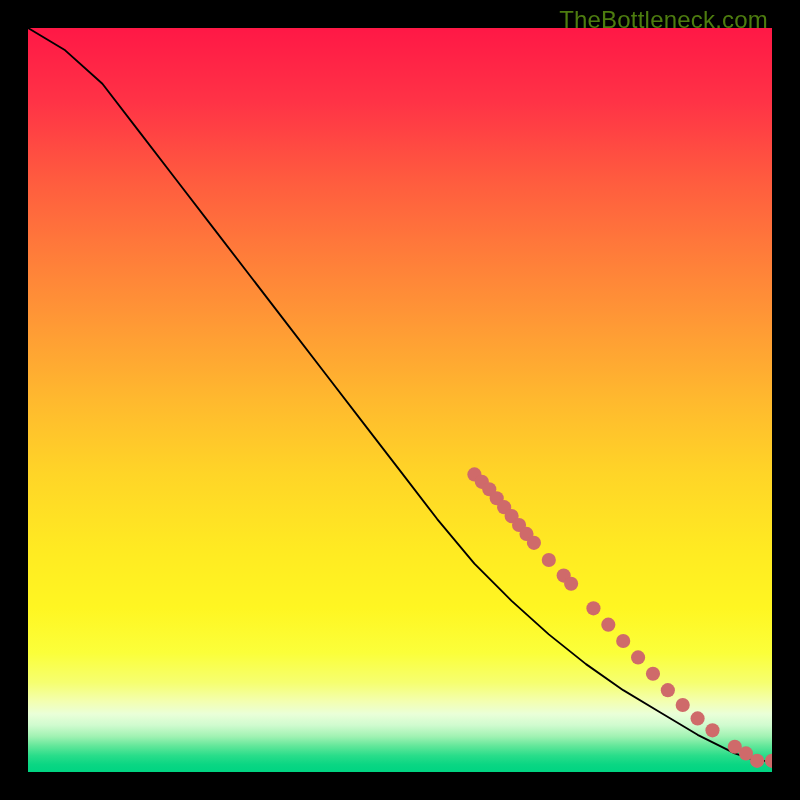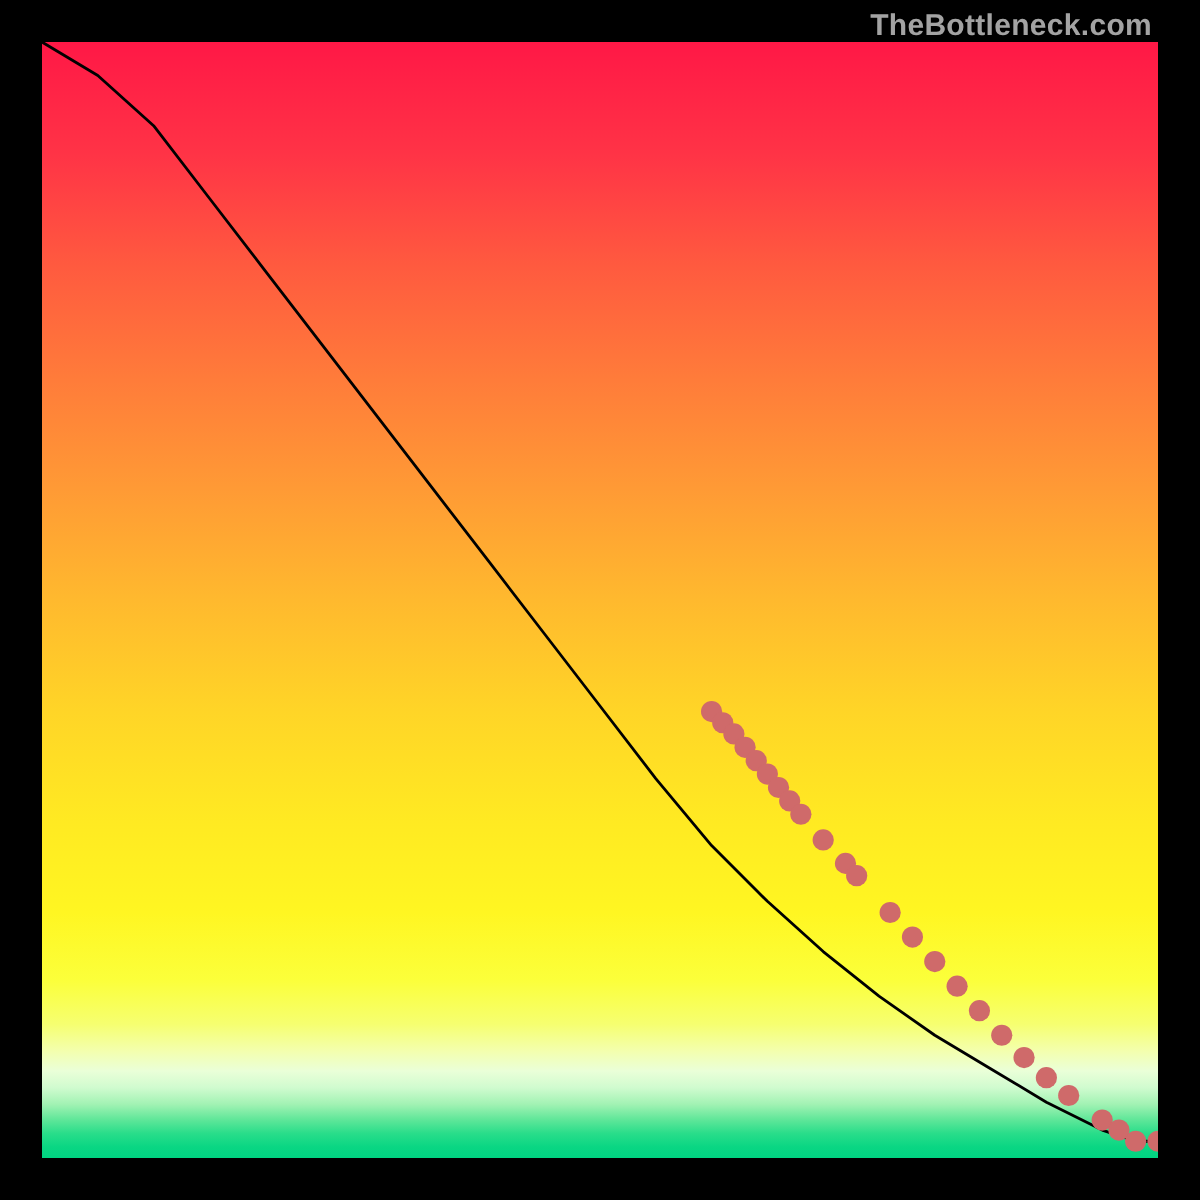--- a/index.html
+++ b/index.html
@@ -30,23 +30,23 @@
     inset: 0;
   }
   .curve {
     position: absolute;
     inset: 0;
   }
   .watermark {
     position: absolute;
     top: 6px;
     right: 32px;
-    color: #a3a3a3;
-    font-size: 20px;
-    font-weight: 700;
+    color: #4d7c0f;
+    font-size: 24px;
+    font-weight: 400;
     letter-spacing: 0.2px;
     user-select: none;
   }
 </style>
 </head>
 <body>
 
 <div class="frame">
   <div class="watermark">TheBottleneck.com</div>
   <div class="plot">

